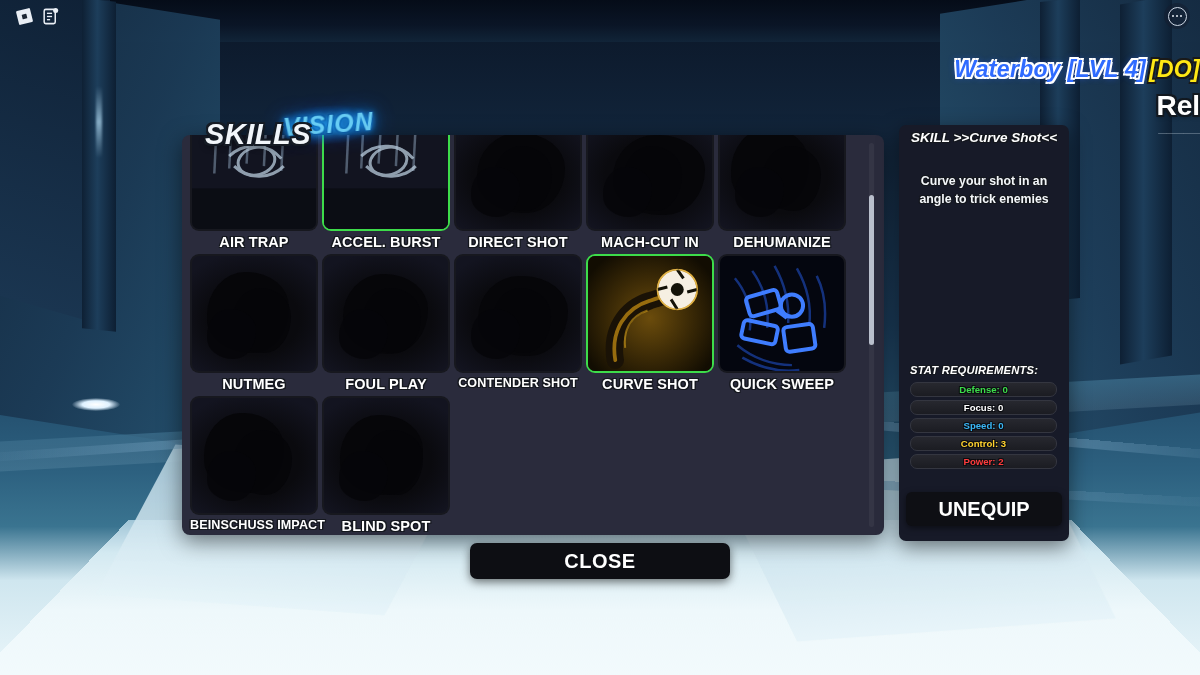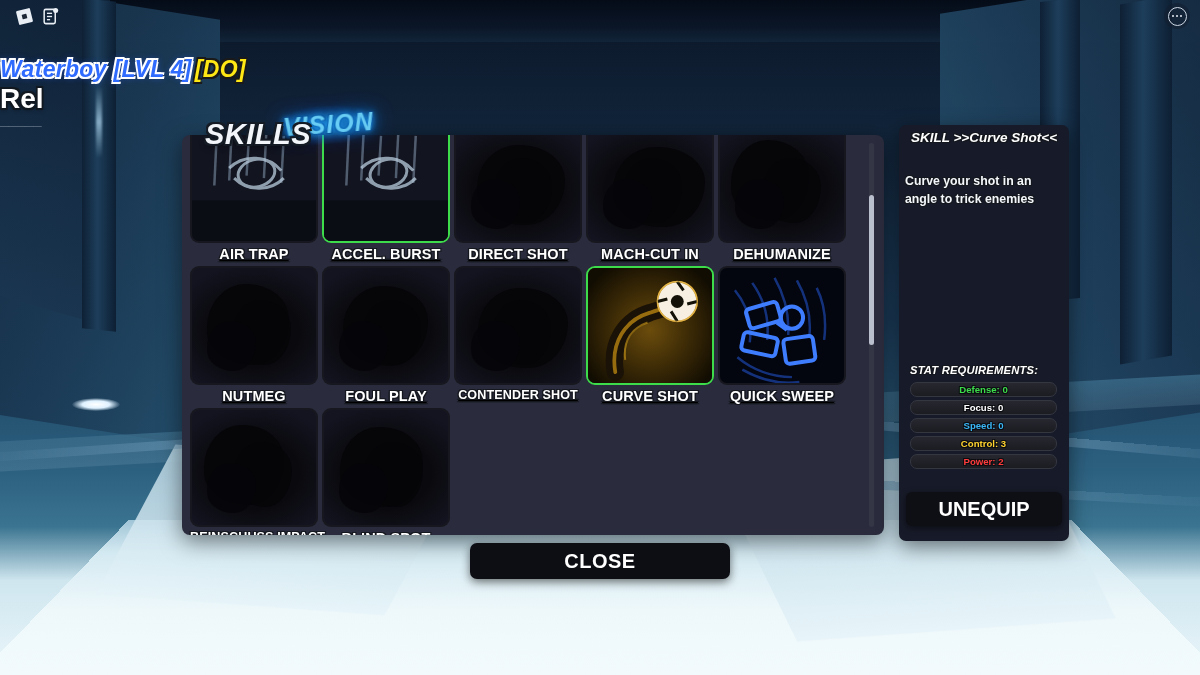--- a/index.html
+++ b/index.html
@@ -105,42 +105,42 @@
     width:19px; height:19px; border-radius:50%;
     border:1.6px solid #cfd9e6;
     display:flex; align-items:center; justify-content:center;
     gap:1.5px;
   }
   .rbx-more .ring i { width:2.6px; height:2.6px; border-radius:50%; background:#e4ebf3; display:block; }
 
   
   .nametag {
     position:absolute; left:0; top:56px; width:100%;
-    text-align:left; z-index:20; pointer-events:none;
+    text-align:right; z-index:20; pointer-events:none;
   }
   .nt-line1 {
     font-size:23px; font-weight:bold; font-style:italic;
     letter-spacing:.3px;
     -webkit-text-stroke:0px;
   }
   .nt-team {
     color:#2f6bff;
     text-shadow:
       -1.6px -1.6px 0 #ffffff, 1.6px -1.6px 0 #ffffff,
       -1.6px  1.6px 0 #ffffff, 1.6px  1.6px 0 #ffffff,
       0 0 7px rgba(40,90,255,.9);
   }
   .nt-tag {
     color:#ffe814; margin-left:3px;
     text-shadow:
       -1.6px -1.6px 0 #1a1a1a, 1.6px -1.6px 0 #1a1a1a,
       -1.6px  1.6px 0 #1a1a1a, 1.6px  1.6px 0 #1a1a1a;
   }
   .nt-line2 {
-    margin-top:0; font-size:28px; font-weight:bold; color:#ffffff;
+    margin-top:7px; font-size:28px; font-weight:bold; color:#ffffff;
     text-shadow:
       -1.8px -1.8px 0 #12181f, 1.8px -1.8px 0 #12181f,
       -1.8px  1.8px 0 #12181f, 1.8px  1.8px 0 #12181f,
       0 2px 4px rgba(0,0,0,.55);
   }
   .nt-line3 {
     margin-top:-4px; font-size:15px; font-weight:bold; color:#c9d6e2;
     opacity:.55;
   }
 
@@ -176,22 +176,21 @@
   .skills-panel {
     position:absolute; left:182px; top:135px; width:702px; height:400px;
     background:#2a2b3c;
     border-radius:8px;
     z-index:25;
     box-shadow:0 6px 22px rgba(0,0,0,.5);
     overflow:hidden;
   }
   .grid-scroll {
     position:absolute; inset:0;
-    padding:18px 26px 0 8px;
-    text-decoration:underline;
+    padding:6px 26px 0 8px;
   }
   .grid {
     display:grid;
     grid-template-columns:repeat(5,128px);
     gap:4px 4px;
     margin-top:-29px;
   }
   .skill-cell { width:128px; }
   .skill-tile {
     width:128px; height:119px;
@@ -237,21 +236,21 @@
   }
   .info-title {
     position:absolute; left:899px; top:130px; width:170px;
     text-align:center; z-index:27;
     font-size:13.5px; font-weight:bold; font-style:italic; color:#ffffff;
     text-shadow:-1.2px -1.2px 0 #15181e,1.2px -1.2px 0 #15181e,-1.2px 1.2px 0 #15181e,1.2px 1.2px 0 #15181e;
     white-space:nowrap;
   }
   .info-desc {
     position:absolute; left:905px; top:172px; width:158px; z-index:27;
-    font-size:12.3px; font-weight:bold; line-height:1.5;
+    text-align:center; font-size:12.3px; font-weight:bold; line-height:1.5;
     color:#f4f7fa;
     text-shadow:-1.1px -1.1px 0 #15181e,1.1px -1.1px 0 #15181e,-1.1px 1.1px 0 #15181e,1.1px 1.1px 0 #15181e;
   }
   .stat-title {
     position:absolute; left:910px; top:364px; z-index:27;
     font-size:11.2px; font-weight:bold; font-style:italic; color:#ffffff;
     letter-spacing:.2px;
     text-shadow:-1px -1px 0 #15181e,1px -1px 0 #15181e,-1px 1px 0 #15181e,1px 1px 0 #15181e;
   }
   .stat-list {

